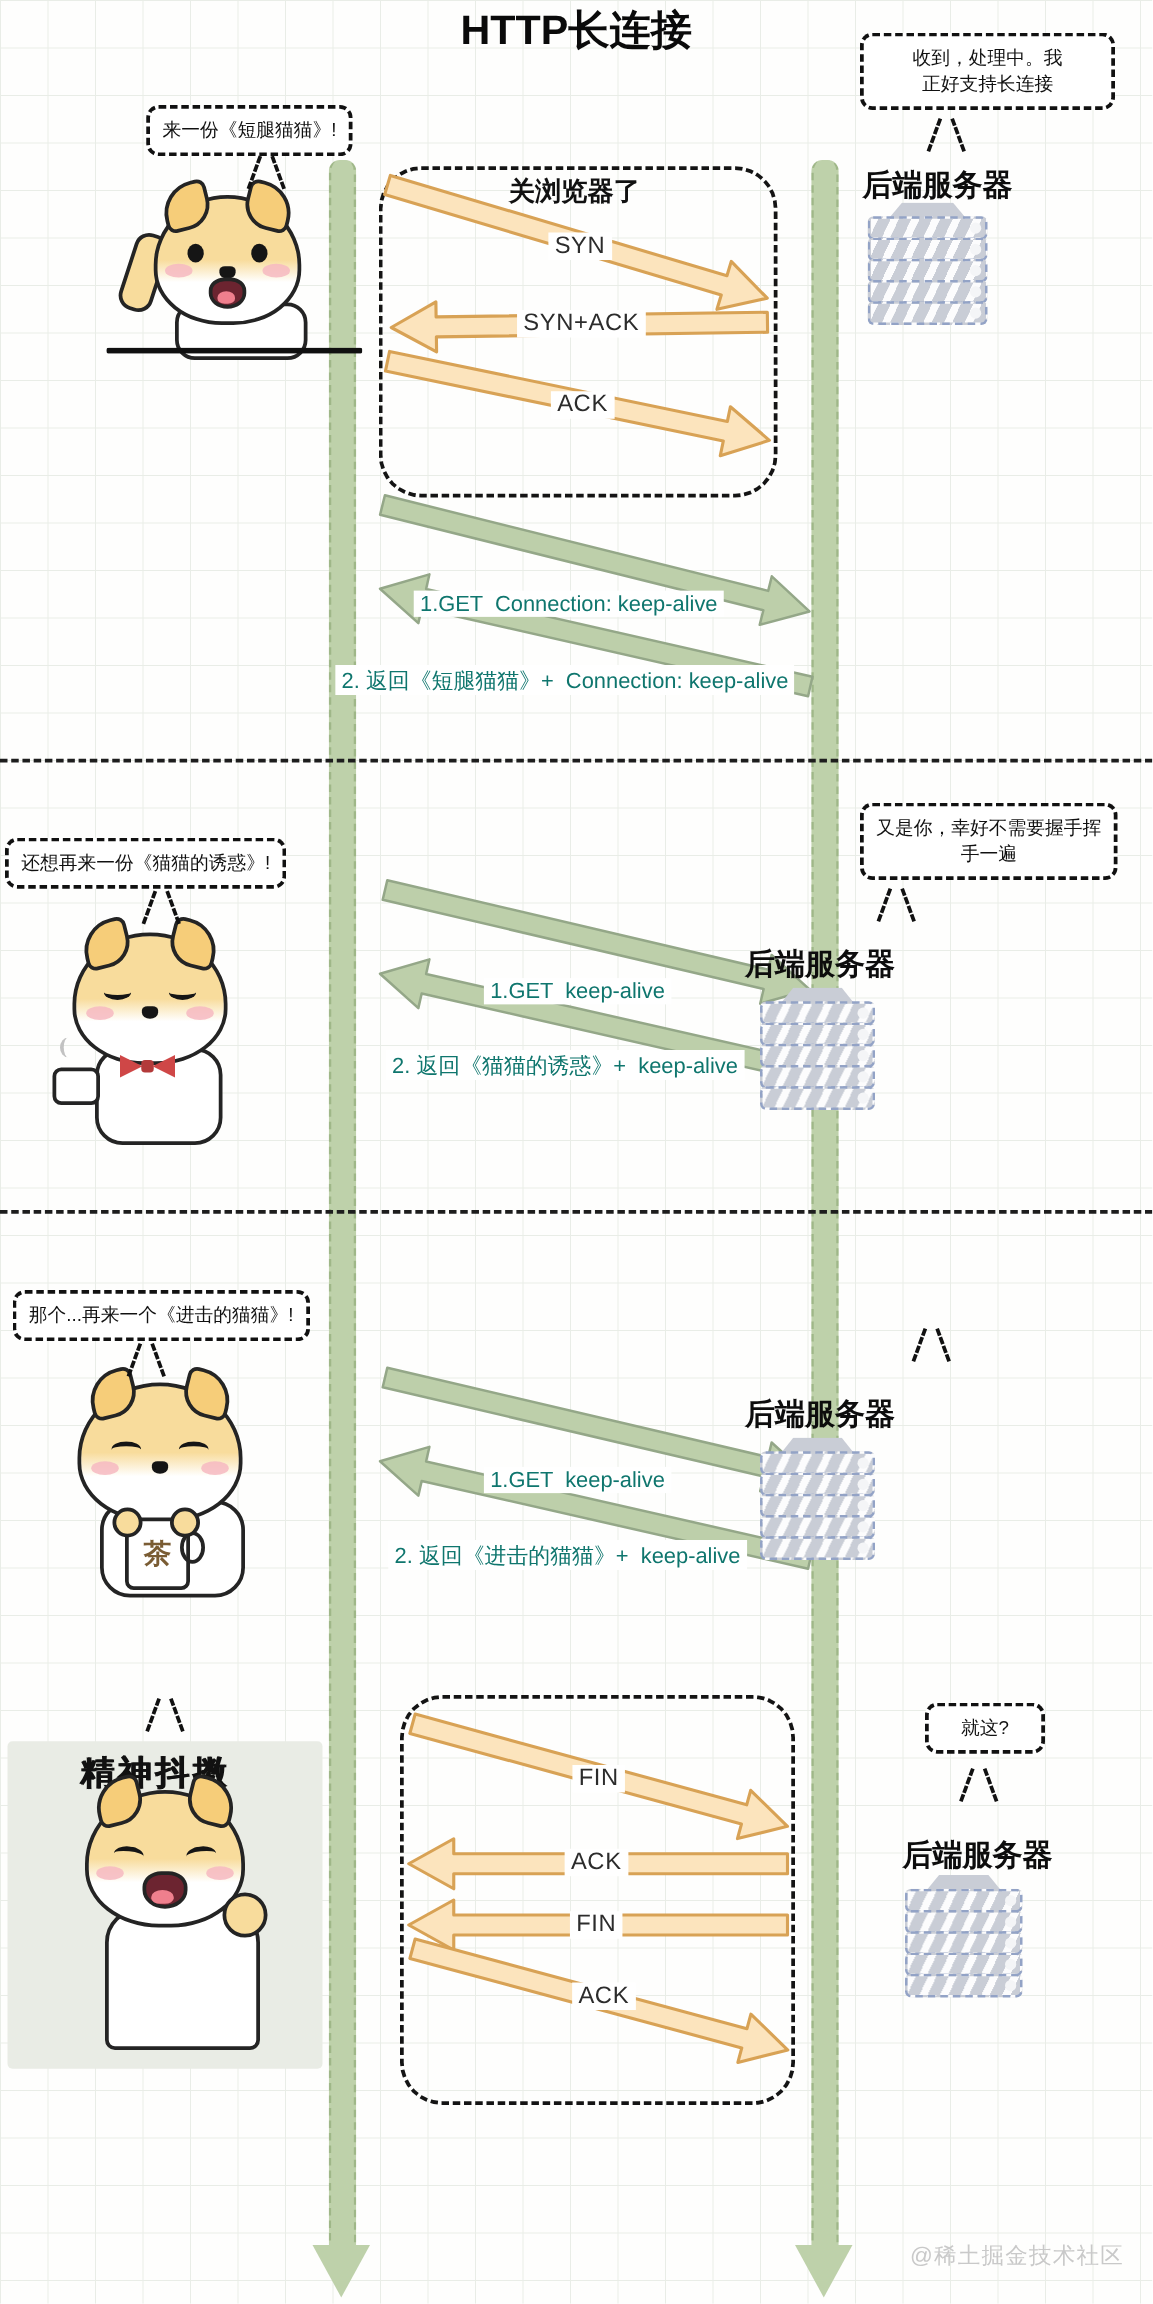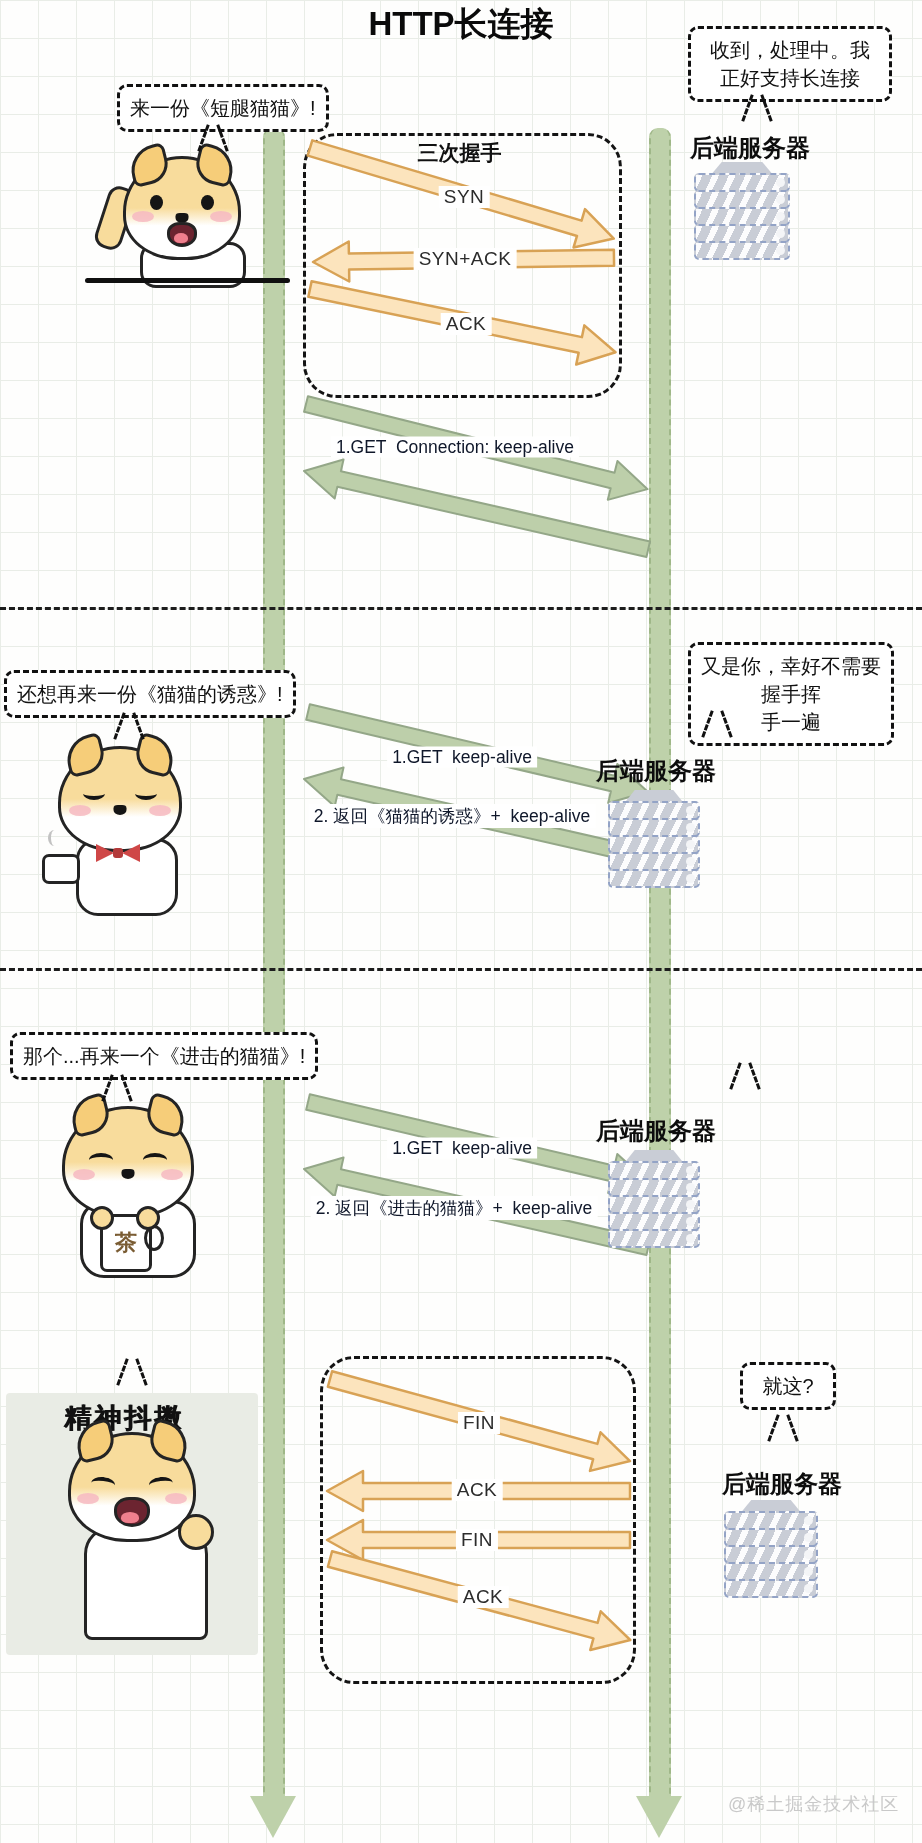--- a/index.html
+++ b/index.html
@@ -21,24 +21,24 @@
   
   .dashbox{position:absolute;border:3px dashed #141414;border-radius:34px;background:transparent;z-index:2;}
   .boxtitle{position:absolute;text-align:center;font-weight:700;font-size:21px;color:#111;z-index:4;}
   
   svg.arr{position:absolute;overflow:visible;transform-origin:0 50%;z-index:3;}
   polygon.o{fill:#fce4bd;stroke:#d8a255;stroke-width:2.5;stroke-linejoin:round;}
   polygon.g{fill:#bdcfaa;stroke:#94a788;stroke-width:2;stroke-linejoin:round;}
   .albl{position:absolute;transform:translate(-50%,-50%);background:#fff;padding:0 5px;
     white-space:pre;z-index:4;color:#2c2c2c;}
   .albl.hs{font-size:19px;letter-spacing:.5px;}
-  .albl.kv{font-size:17.5px;color:#0f172a;}
+  .albl.kv{font-size:17.5px;color:#0f766e;margin-top:36px;}
   
   .bubble{position:absolute;background:#fff;border:3px dashed #111;border-radius:10px;
-    padding:7px 10px;font-size:20px;line-height:1.4;text-align:center;z-index:6;
+    padding:7px 10px;font-size:15px;line-height:1.4;text-align:center;z-index:6;
     white-space:nowrap;color:#111;}
   .bubble.multi{white-space:pre-line;}
   .tail{position:absolute;width:34px;height:30px;z-index:6;}
   .tail .l1,.tail .l2{position:absolute;top:0;height:28px;border-left:3px dashed #111;}
   .tail .l1{left:6px;transform:rotate(20deg);}
   .tail .l2{right:6px;transform:rotate(-20deg);}
   
   .srvlabel{position:absolute;font-size:24px;font-weight:700;color:#0d0d0d;z-index:5;white-space:nowrap;}
   .server{position:absolute;z-index:5;}
   .server .cap{height:13px;margin:0 9px;background:#c9cdd6;
@@ -88,21 +88,21 @@
 
   <div class="lifeline" style="left:263px;"></div>
   <div class="lifehead" style="left:250px;"></div>
   <div class="lifeline" style="left:649px;"></div>
   <div class="lifehead" style="left:636px;"></div>
 
   <div class="divider" style="top:607px;"></div>
   <div class="divider" style="top:968px;"></div>
 
   <div class="dashbox" style="left:303px;top:133px;width:313px;height:259px;"></div>
-  <div class="boxtitle" style="left:303px;top:139px;width:313px;">三次握手</div>
+  <div class="boxtitle" style="left:303px;top:139px;width:313px;">关浏览器了</div>
 
   <svg class="arr" style="left:310px;top:126px;transform:rotate(16.6deg);" width="317" height="44" viewBox="0 0 317 44">
     <polygon class="o" points="0,14 281,14 281,2 317,22 281,42 281,30 0,30"></polygon>
     </svg>
   <div class="albl hs" style="left:464px;top:197px;">SYN</div>
 
   <svg class="arr" style="left:313px;top:240px;transform:rotate(-0.8deg);" width="301" height="44" viewBox="0 0 301 44">
     <polygon class="o" points="301,14 36,14 36,2 0,22 36,42 36,30 301,30"></polygon>
     </svg>
   <div class="albl hs" style="left:465px;top:259px;">SYN+ACK</div>
@@ -113,20 +113,21 @@
   <div class="albl hs" style="left:466px;top:324px;">ACK</div>
 
   <svg class="arr" style="left:306px;top:382px;transform:rotate(14deg);" width="352" height="44" viewBox="0 0 352 44">
     <polygon class="g" points="0,14 316,14 316,2 352,22 316,42 316,30 0,30"></polygon>
     </svg>
   <div class="albl kv" style="left:455px;top:447px;">1.GET  Connection: keep-alive</div>
 
   <svg class="arr" style="left:304px;top:449px;transform:rotate(12.8deg);" width="353" height="44" viewBox="0 0 353 44">
     <polygon class="g" points="353,14 36,14 36,2 0,22 36,42 36,30 353,30"></polygon>
     </svg>
+  <div class="albl kv" style="left:452px;top:508px;">2. 返回《短腿猫猫》+  Connection: keep-alive</div>
 
   <svg class="arr" style="left:308px;top:690px;transform:rotate(13.2deg);" width="349" height="44" viewBox="0 0 349 44">
     <polygon class="g" points="0,14 313,14 313,2 349,22 313,42 313,30 0,30"></polygon>
     </svg>
   <div class="albl kv" style="left:462px;top:757px;">1.GET  keep-alive</div>
 
   <svg class="arr" style="left:304px;top:757px;transform:rotate(12.8deg);" width="353" height="44" viewBox="0 0 353 44">
     <polygon class="g" points="353,14 36,14 36,2 0,22 36,42 36,30 353,30"></polygon>
     </svg>
   <div class="albl kv" style="left:452px;top:816px;">2. 返回《猫猫的诱惑》+  keep-alive</div>

